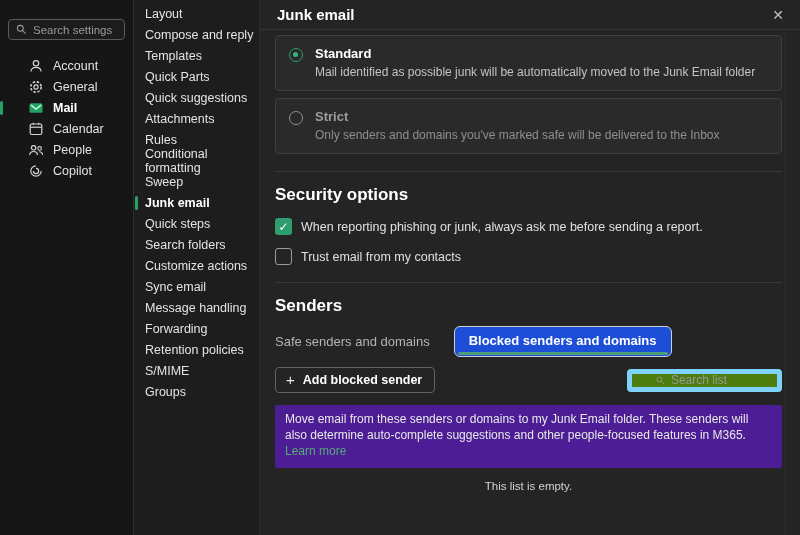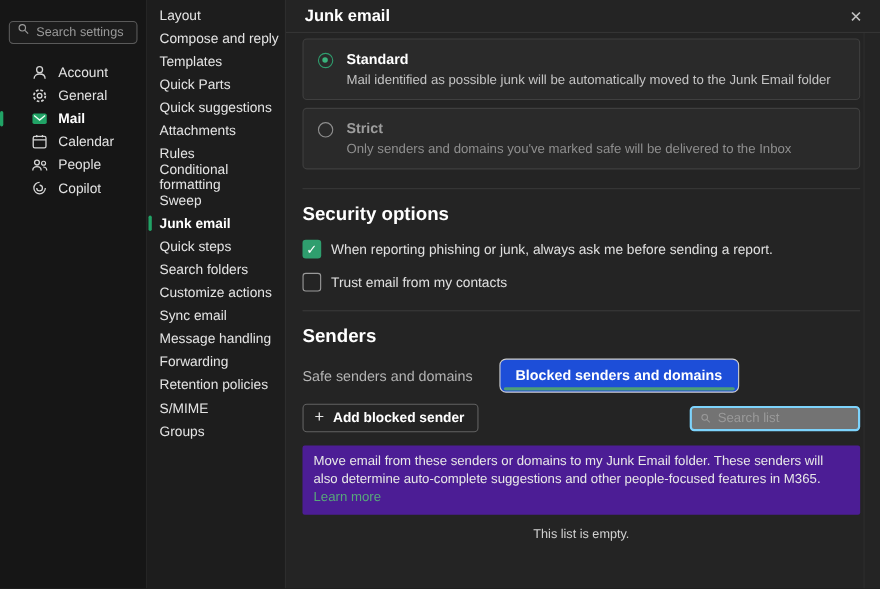--- a/index.html
+++ b/index.html
@@ -14,21 +14,21 @@
     width:134px; height:100%;
     background:#161616;
     border-right:1px solid #2d2d2d;
     padding:6px 0 0 0;
     flex:0 0 auto;
   }
   .sidebar-title { font-size:15px; font-weight:bold; color:#ffffff; padding:2px 12px 0 12px; }
   .search-box {
     margin:13px 8px 15px 8px; height:21px;
     border:1px solid #5a5a5a; border-radius:4px;
-    display:flex; gap:5px; padding:0 6px;
+    display:flex; align-items:center; gap:5px; padding:0 6px;
     background:#1c1c1c;
   }
   .search-box input {
     background:transparent; border:none; outline:none;
     color:#d8d8d8; font-size:11.5px; width:100%;
     font-family:"Liberation Sans","DejaVu Sans",sans-serif;
   }
   .search-box input::placeholder { color:#9a9a9a; }
   .nav-list { margin-top:9px; }
   .nav-item {
@@ -126,23 +126,23 @@
   .add-btn {
     display:flex; align-items:center; gap:8px;
     border:1px solid #616161; border-radius:4px;
     padding:4px 12px 5px 10px; background:transparent;
     color:#ffffff; font-size:12.5px; font-weight:bold; cursor:pointer;
     font-family:"Liberation Sans","DejaVu Sans",sans-serif;
   }
   .add-btn .plus { font-size:15px; font-weight:normal; color:#e8e8e8; line-height:1; }
   .list-search {
     width:155px; height:23px;
-    border:2px solid #7dd3fc; border-radius:4px;
-    display:flex; align-items:center; gap:5px; padding:0 7px;
-    background:#737373;
+    border:5px solid #7dd3fc; border-radius:4px;
+    display:flex; align-items:center; gap:5px; padding:0 23px;
+    background:#4d7c0f;
   }
   .list-search input {
     background:transparent; border:none; outline:none;
     color:#d8d8d8; font-size:12px; width:100%;
     font-family:"Liberation Sans","DejaVu Sans",sans-serif;
   }
   .list-search input::placeholder { color:#9a9a9a; }
 
   .info-banner {
     margin-top:12px; background:#4c1d95; border-radius:2px;

